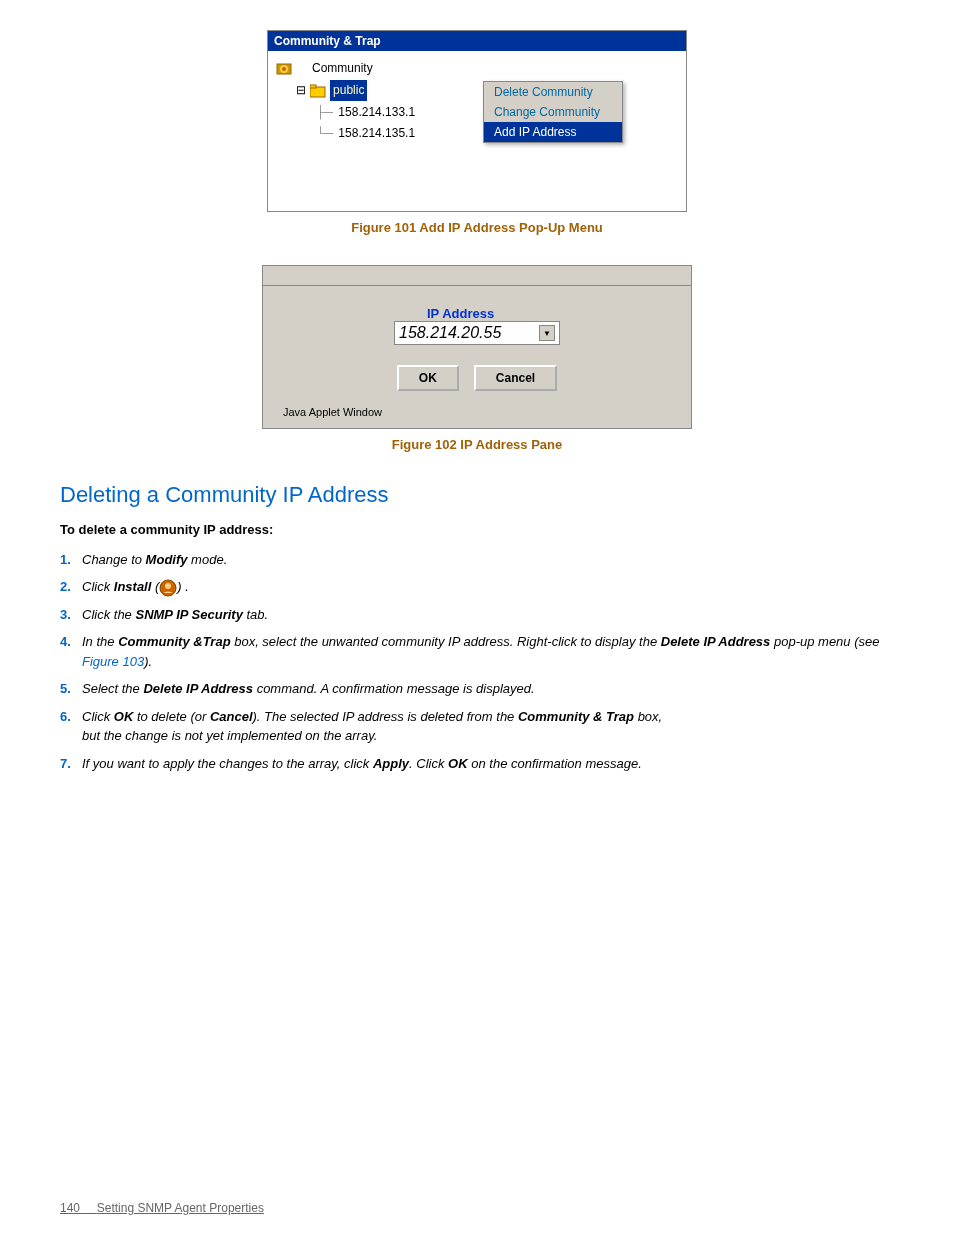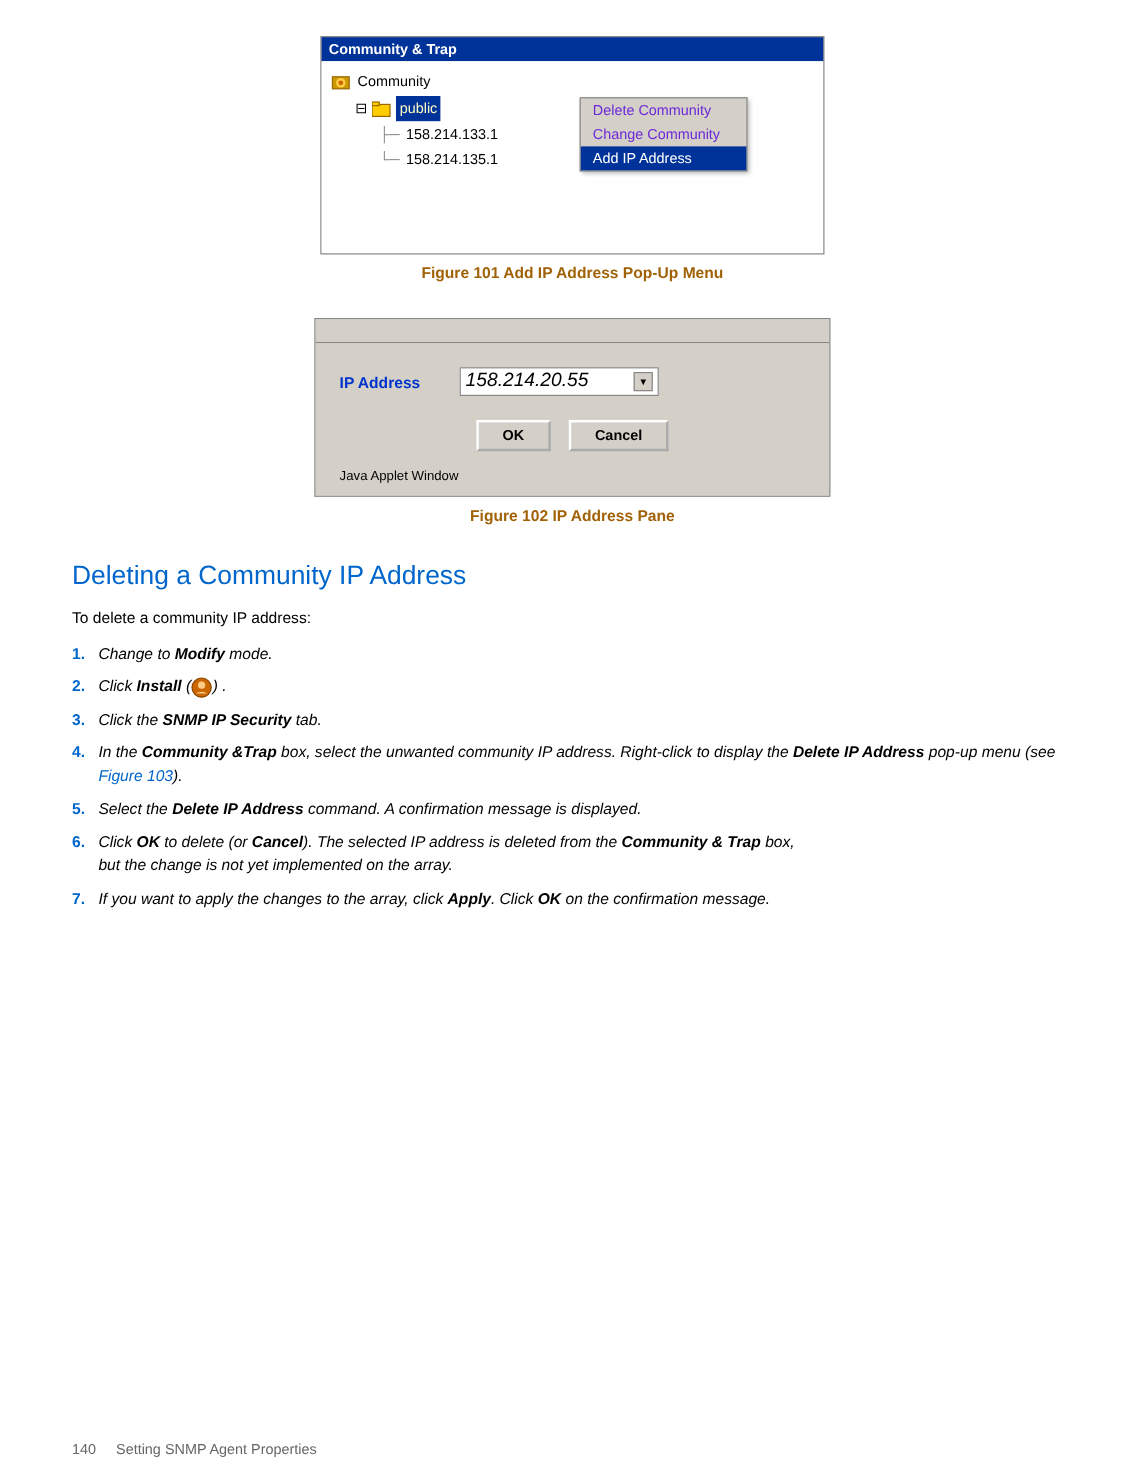--- a/index.html
+++ b/index.html
@@ -42,21 +42,21 @@
 
     .tree-item {
       font-size: 12px;
       color: #000;
       line-height: 1.6;
     }
 
     .tree-root {
       display: flex;
       align-items: center;
-      gap: 6px;
+      gap: 20px;
       margin-bottom: 2px;
     }
 
     .tree-icon {
       width: 16px;
       height: 16px;
       display: inline-flex;
       align-items: center;
       justify-content: center;
     }
@@ -80,21 +80,21 @@
       border: 1px solid #888;
       box-shadow: 2px 2px 4px rgba(0,0,0,0.3);
       z-index: 10;
       min-width: 140px;
     }
 
     .context-menu-item {
       padding: 3px 10px;
       font-size: 12px;
       cursor: pointer;
-      color: #6d28d9;
+      color: #0369a1;
     }
 
     .context-menu-item.active {
       background: #003399;
       color: #fff;
     }
 
     .figure-caption {
       color: #a16207;
       font-size: 13px;
@@ -121,20 +121,21 @@
 
     .dialog-body {
       padding: 20px 20px 10px 20px;
       background: #d4d0c8;
     }
 
     .dialog-row {
       display: flex;
       align-items: center;
       margin-bottom: 20px;
+      flex-direction: column;
     }
 
     .dialog-label {
       font-size: 13px;
       font-weight: bold;
       color: #0033cc;
       width: 100px;
       min-width: 100px;
       background: #d4d0c8;
     }
@@ -198,20 +199,21 @@
       font-weight: normal;
       margin: 30px 0 12px 0;
       border-bottom: none;
     }
 
     
     .body-text {
       font-size: 13px;
       margin-bottom: 10px;
       line-height: 1.5;
+      font-weight: bold;
     }
 
     
     .numbered-list {
       list-style: none;
       padding: 0;
       margin: 0;
     }
 
     .numbered-list li {
@@ -242,20 +244,21 @@
       color: #0066cc;
     }
 
     
     .page-footer {
       position: fixed;
       bottom: 20px;
       left: 60px;
       font-size: 12px;
       color: #666;
+      text-decoration: underline;
     }
 
     .ip-address-value {
       font-size: 16px;
       font-style: italic;
     }
   </style>
 </head>
 <body>
 

